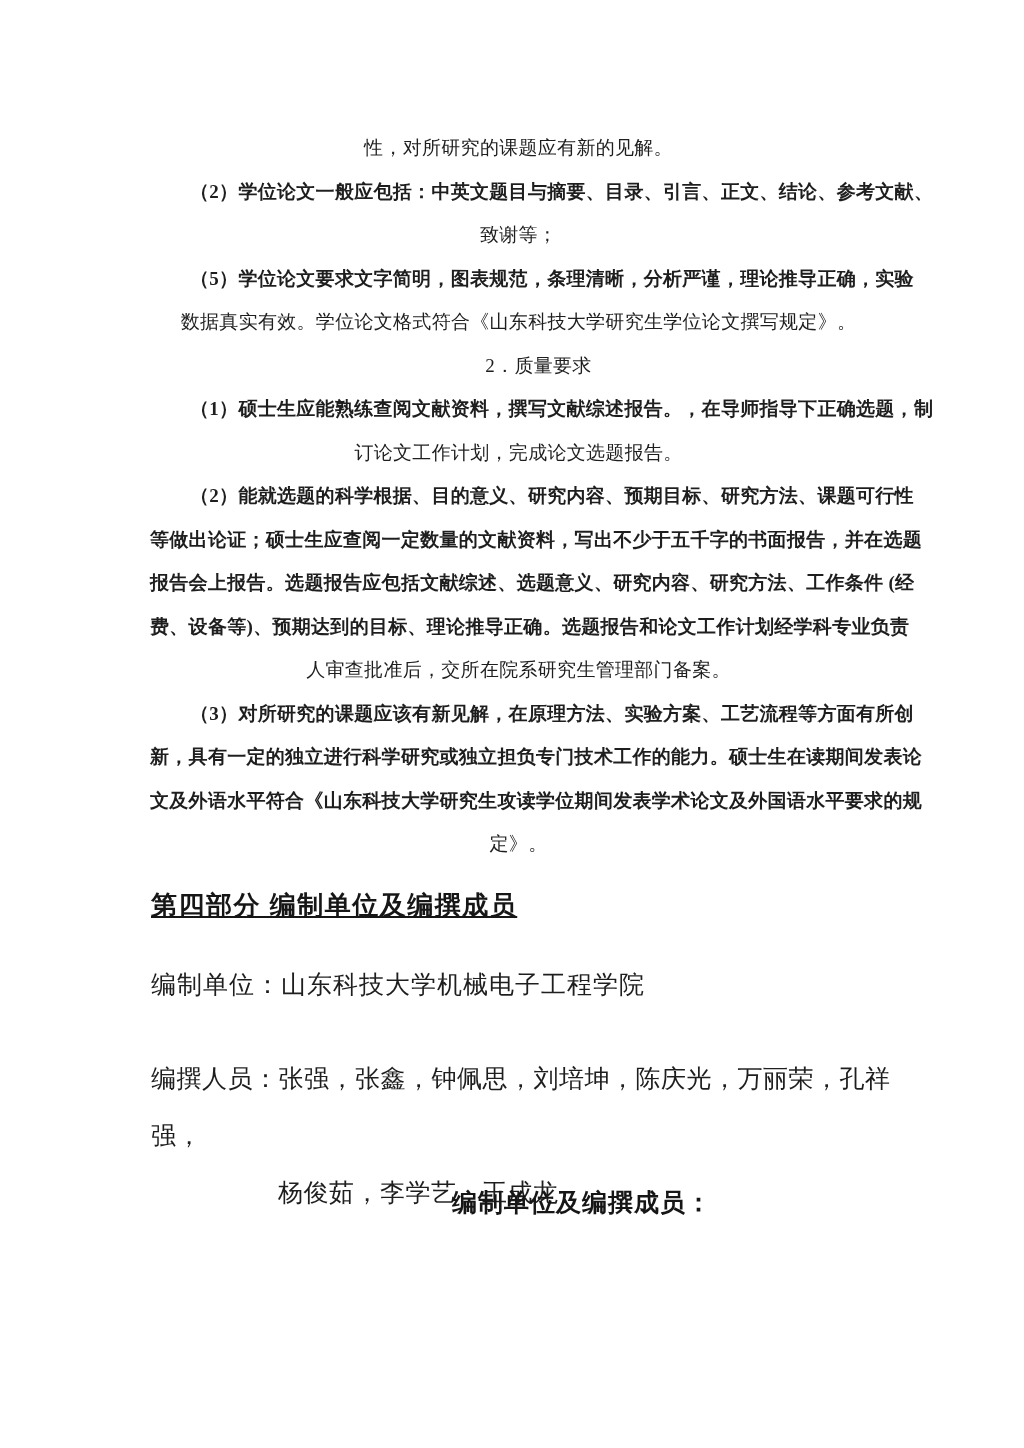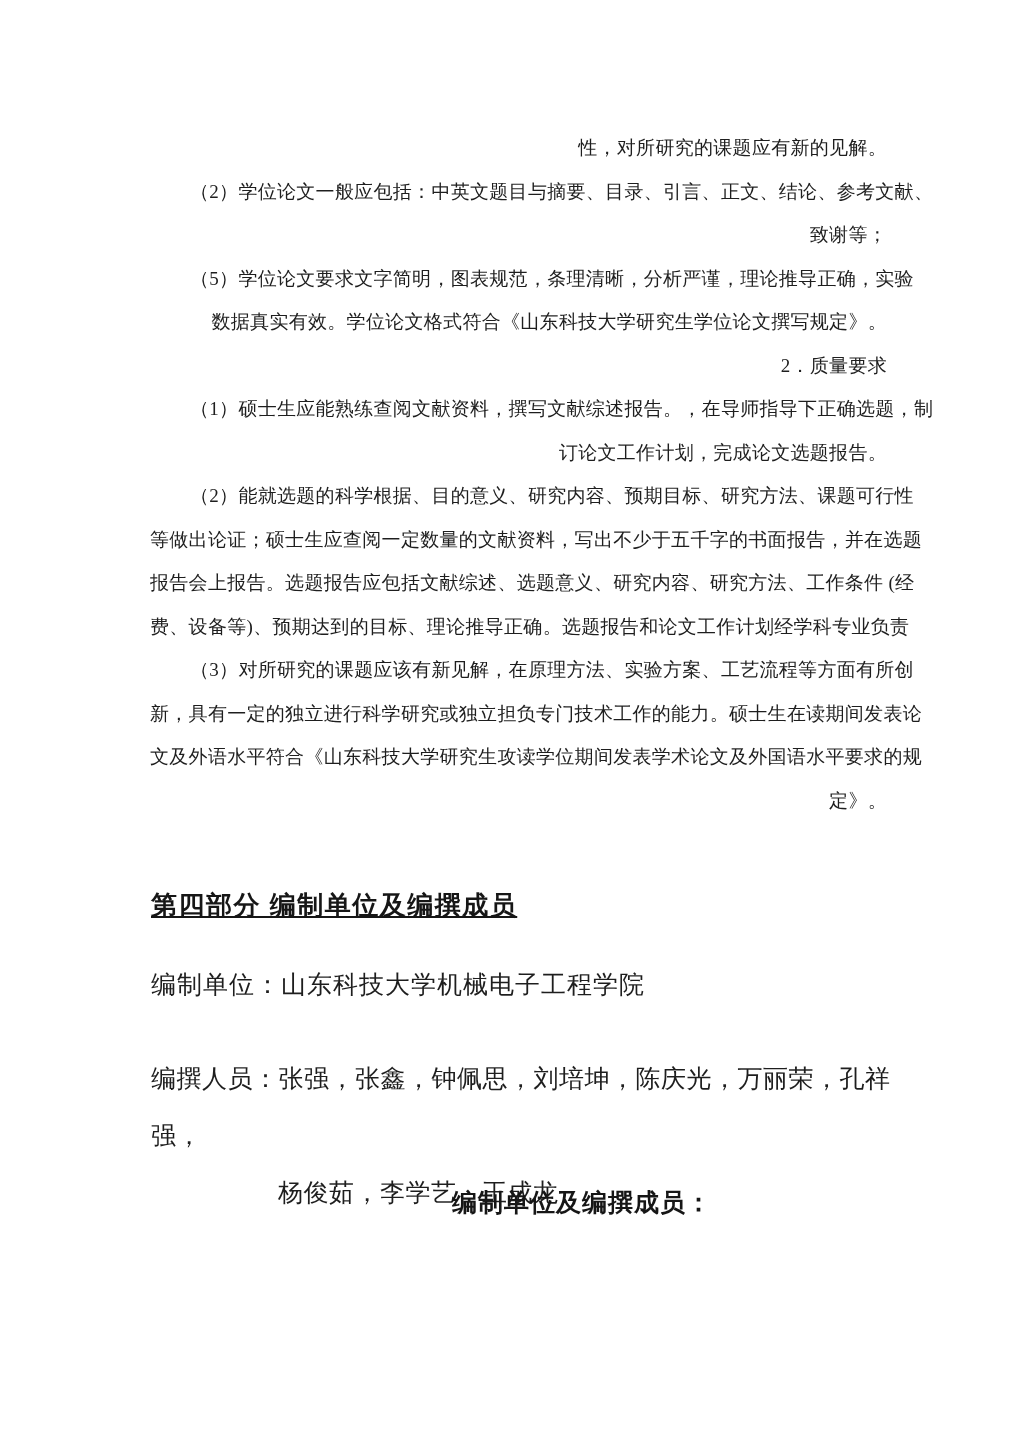--- a/index.html
+++ b/index.html
@@ -23,25 +23,26 @@
     left: 150px;
     top: 126px;
     width: 737px;
     font-size: 19px;
     line-height: 43.5px;
     letter-spacing: 0.3px;
   }
   .bl {
     height: 43.5px;
     white-space: nowrap;
-    text-align: right;
+    text-align: center;
   }
   .bl.fill {
     text-align: justify;
     text-align-last: justify;
+    font-weight: bold;
   }
   .bl.first {
     padding-left: 40px;
   }
   
   .section-heading {
     position: absolute;
     left: 151px;
     top: 888px;
     font-family: "Liberation Sans", sans-serif;
@@ -97,20 +98,21 @@
     <div class="bl">致谢等；</div>
     <div class="bl first fill">（5）学位论文要求文字简明，图表规范，条理清晰，分析严谨，理论推导正确，实验</div>
     <div class="bl">数据真实有效。学位论文格式符合《山东科技大学研究生学位论文撰写规定》。</div>
     <div class="bl first">2．质量要求</div>
     <div class="bl first fill">（1）硕士生应能熟练查阅文献资料，撰写文献综述报告。，在导师指导下正确选题，制</div>
     <div class="bl">订论文工作计划，完成论文选题报告。</div>
     <div class="bl first fill">（2）能就选题的科学根据、目的意义、研究内容、预期目标、研究方法、课题可行性</div>
     <div class="bl fill">等做出论证；硕士生应查阅一定数量的文献资料，写出不少于五千字的书面报告，并在选题</div>
     <div class="bl fill">报告会上报告。选题报告应包括文献综述、选题意义、研究内容、研究方法、工作条件 (经</div>
     <div class="bl fill">费、设备等)、预期达到的目标、理论推导正确。选题报告和论文工作计划经学科专业负责</div>
+    <div class="bl">人审查批准后，交所在院系研究生管理部门备案。</div>
     <div class="bl first fill">（3）对所研究的课题应该有新见解，在原理方法、实验方案、工艺流程等方面有所创</div>
     <div class="bl fill">新，具有一定的独立进行科学研究或独立担负专门技术工作的能力。硕士生在读期间发表论</div>
     <div class="bl fill">文及外语水平符合《山东科技大学研究生攻读学位期间发表学术论文及外国语水平要求的规</div>
     <div class="bl">定》。</div>
   </div>
 
   <div class="section-heading">第四部分  编制单位及编撰成员</div>
 
   <div class="unit-line">编制单位：山东科技大学机械电子工程学院</div>
 

